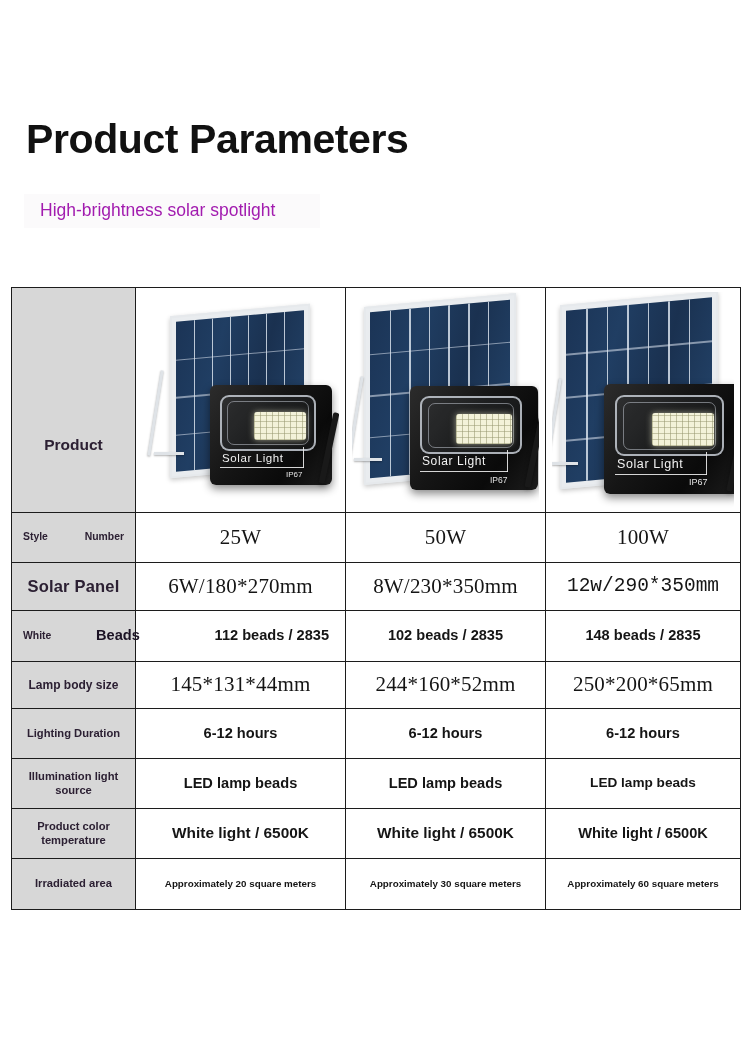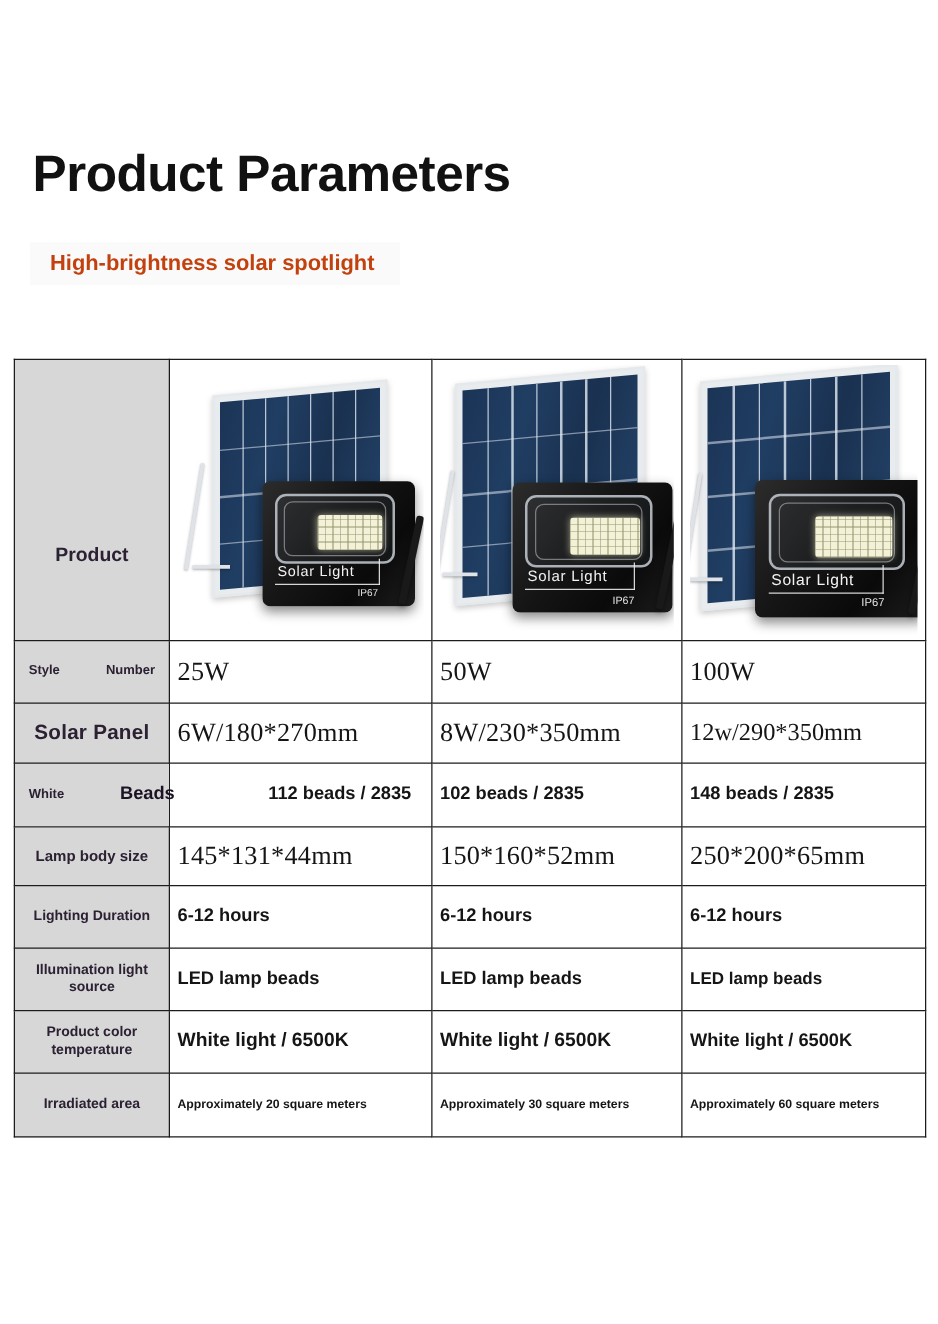--- a/index.html
+++ b/index.html
@@ -39,22 +39,22 @@
     top: 194px;
     width: 296px;
     height: 34px;
     background: #fbfafb;
   }
   .page-subtitle {
     position: absolute;
     left: 40px;
     top: 200px;
     font-size: 17.5px;
-    font-weight: bold;
-    color: #c2410c;
+    font-weight: normal;
+    color: #a21caf;
     white-space: nowrap;
   }
 
   
   .spec-table {
     position: absolute;
     left: 11px;
     top: 287px;
     width: 729px;
     border-collapse: collapse;
@@ -95,31 +95,32 @@
   }
   .lbl-product .inner { padding-top: 90px; }
   .fs-10 { font-size: 10.4px; }
   .fs-11 { font-size: 11.2px; }
   .fs-12 { font-size: 12px; }
   .fs-16 { font-size: 16.5px; letter-spacing: 0.2px; }
   .cjk { font-size: 19px; font-weight: normal; }
 
   
   td.value-cell {
+    text-align: center;
     color: #151515;
     padding: 4px 6px;
     line-height: 1.22;
   }
   .v-serif {
     font-family: "Liberation Serif", serif;
     font-size: 21px;
     letter-spacing: 0.2px;
   }
   .v-serif-sm {
-    font-family: Liberation Serif, serif;
+    font-family: Liberation Mono, monospace;
     font-size: 19.5px;
   }
   .v-bold-13 { font-size: 13.6px; font-weight: bold; color: #1b1224; }
   .v-bold-14 { font-size: 14.6px; font-weight: bold; color: #1b1224; margin-left: 24px; }
   .v-bold-15 { font-size: 15.4px; font-weight: bold; color: #1b1224; }
   .v-bold-11 { font-size: 10.8px; font-weight: bold; color: #1b1224; }
   .v-bold-10 { font-size: 9.8px; font-weight: bold; color: #1b1224; }
   .v-left { text-align: left; padding-left: 24px; }
 
   
@@ -380,21 +381,21 @@
       <span class="beads-overflow">Beads</span>
     </td>
     <td class="value-cell v-bold-14" style="text-align:right; padding-right:16px;">112 beads / 2835</td>
     <td class="value-cell v-bold-14">102 beads / 2835</td>
     <td class="value-cell v-bold-14">148 beads / 2835</td>
   </tr>
 
   <tr>
     <td class="label-cell fs-12" style="height:40px">Lamp body size</td>
     <td class="value-cell v-serif">145*131*44mm</td>
-    <td class="value-cell v-serif">150*160*52mm</td>
+    <td class="value-cell v-serif">244*160*52mm</td>
     <td class="value-cell v-serif">250*200*65mm</td>
   </tr>
 
 
   <tr>
     <td class="label-cell fs-11" style="height:43px">Lighting Duration</td>
     <td class="value-cell v-bold-14">6-12 hours</td>
     <td class="value-cell v-bold-14">6-12 hours</td>
     <td class="value-cell v-bold-14">6-12 hours</td>
   </tr>

